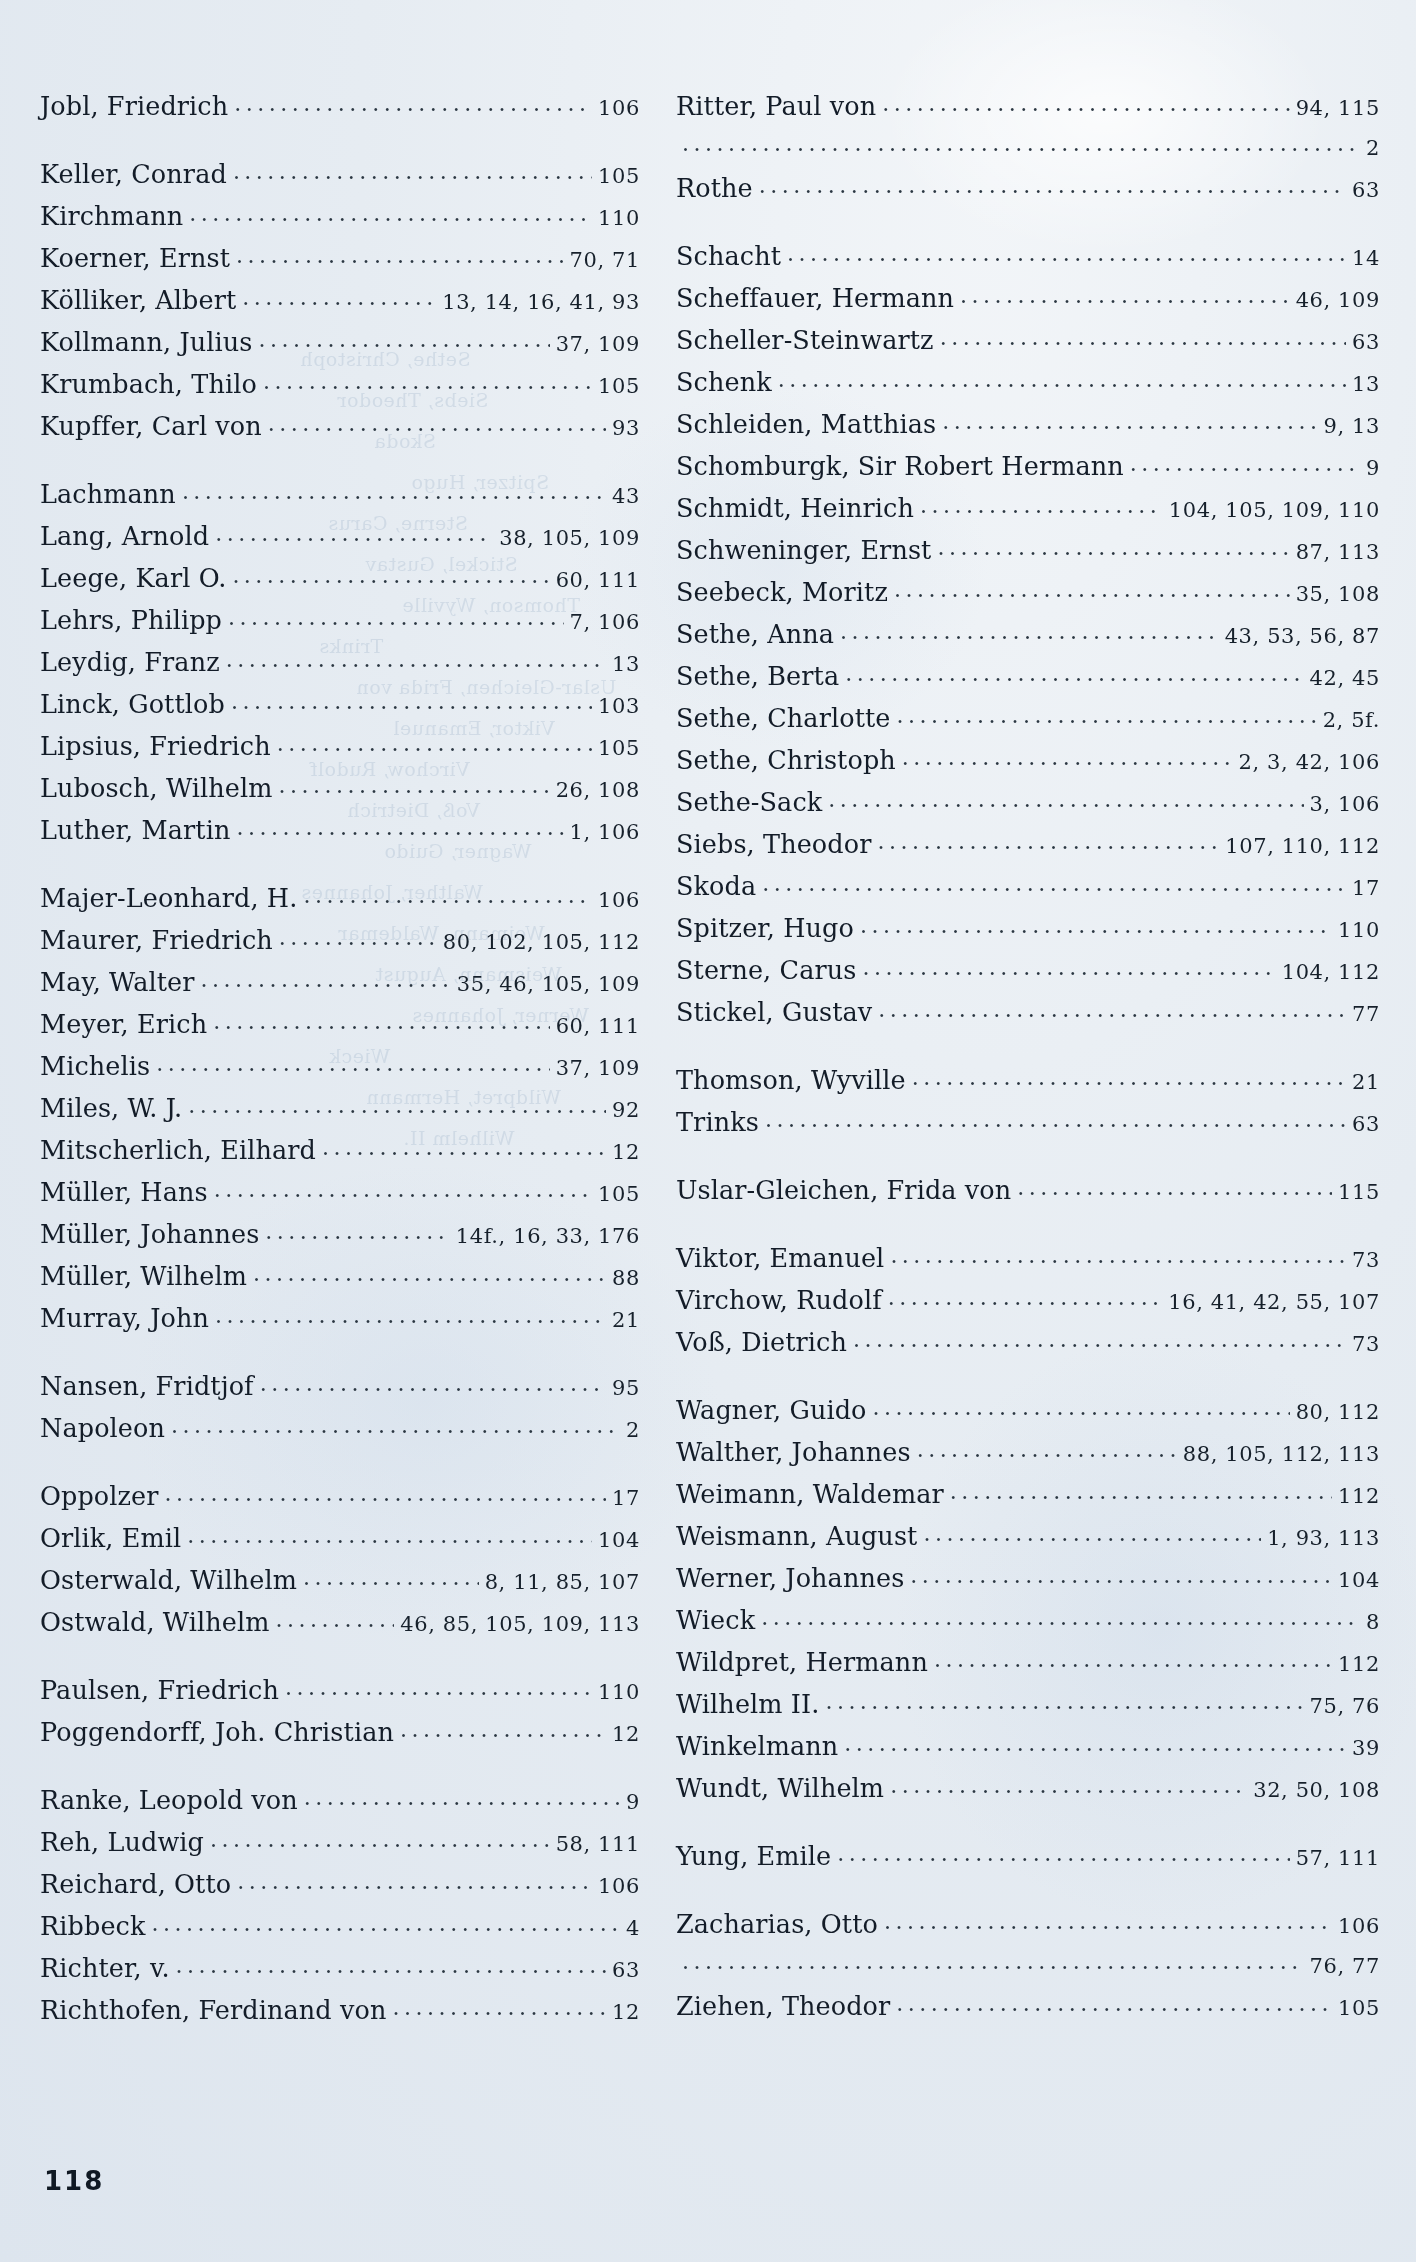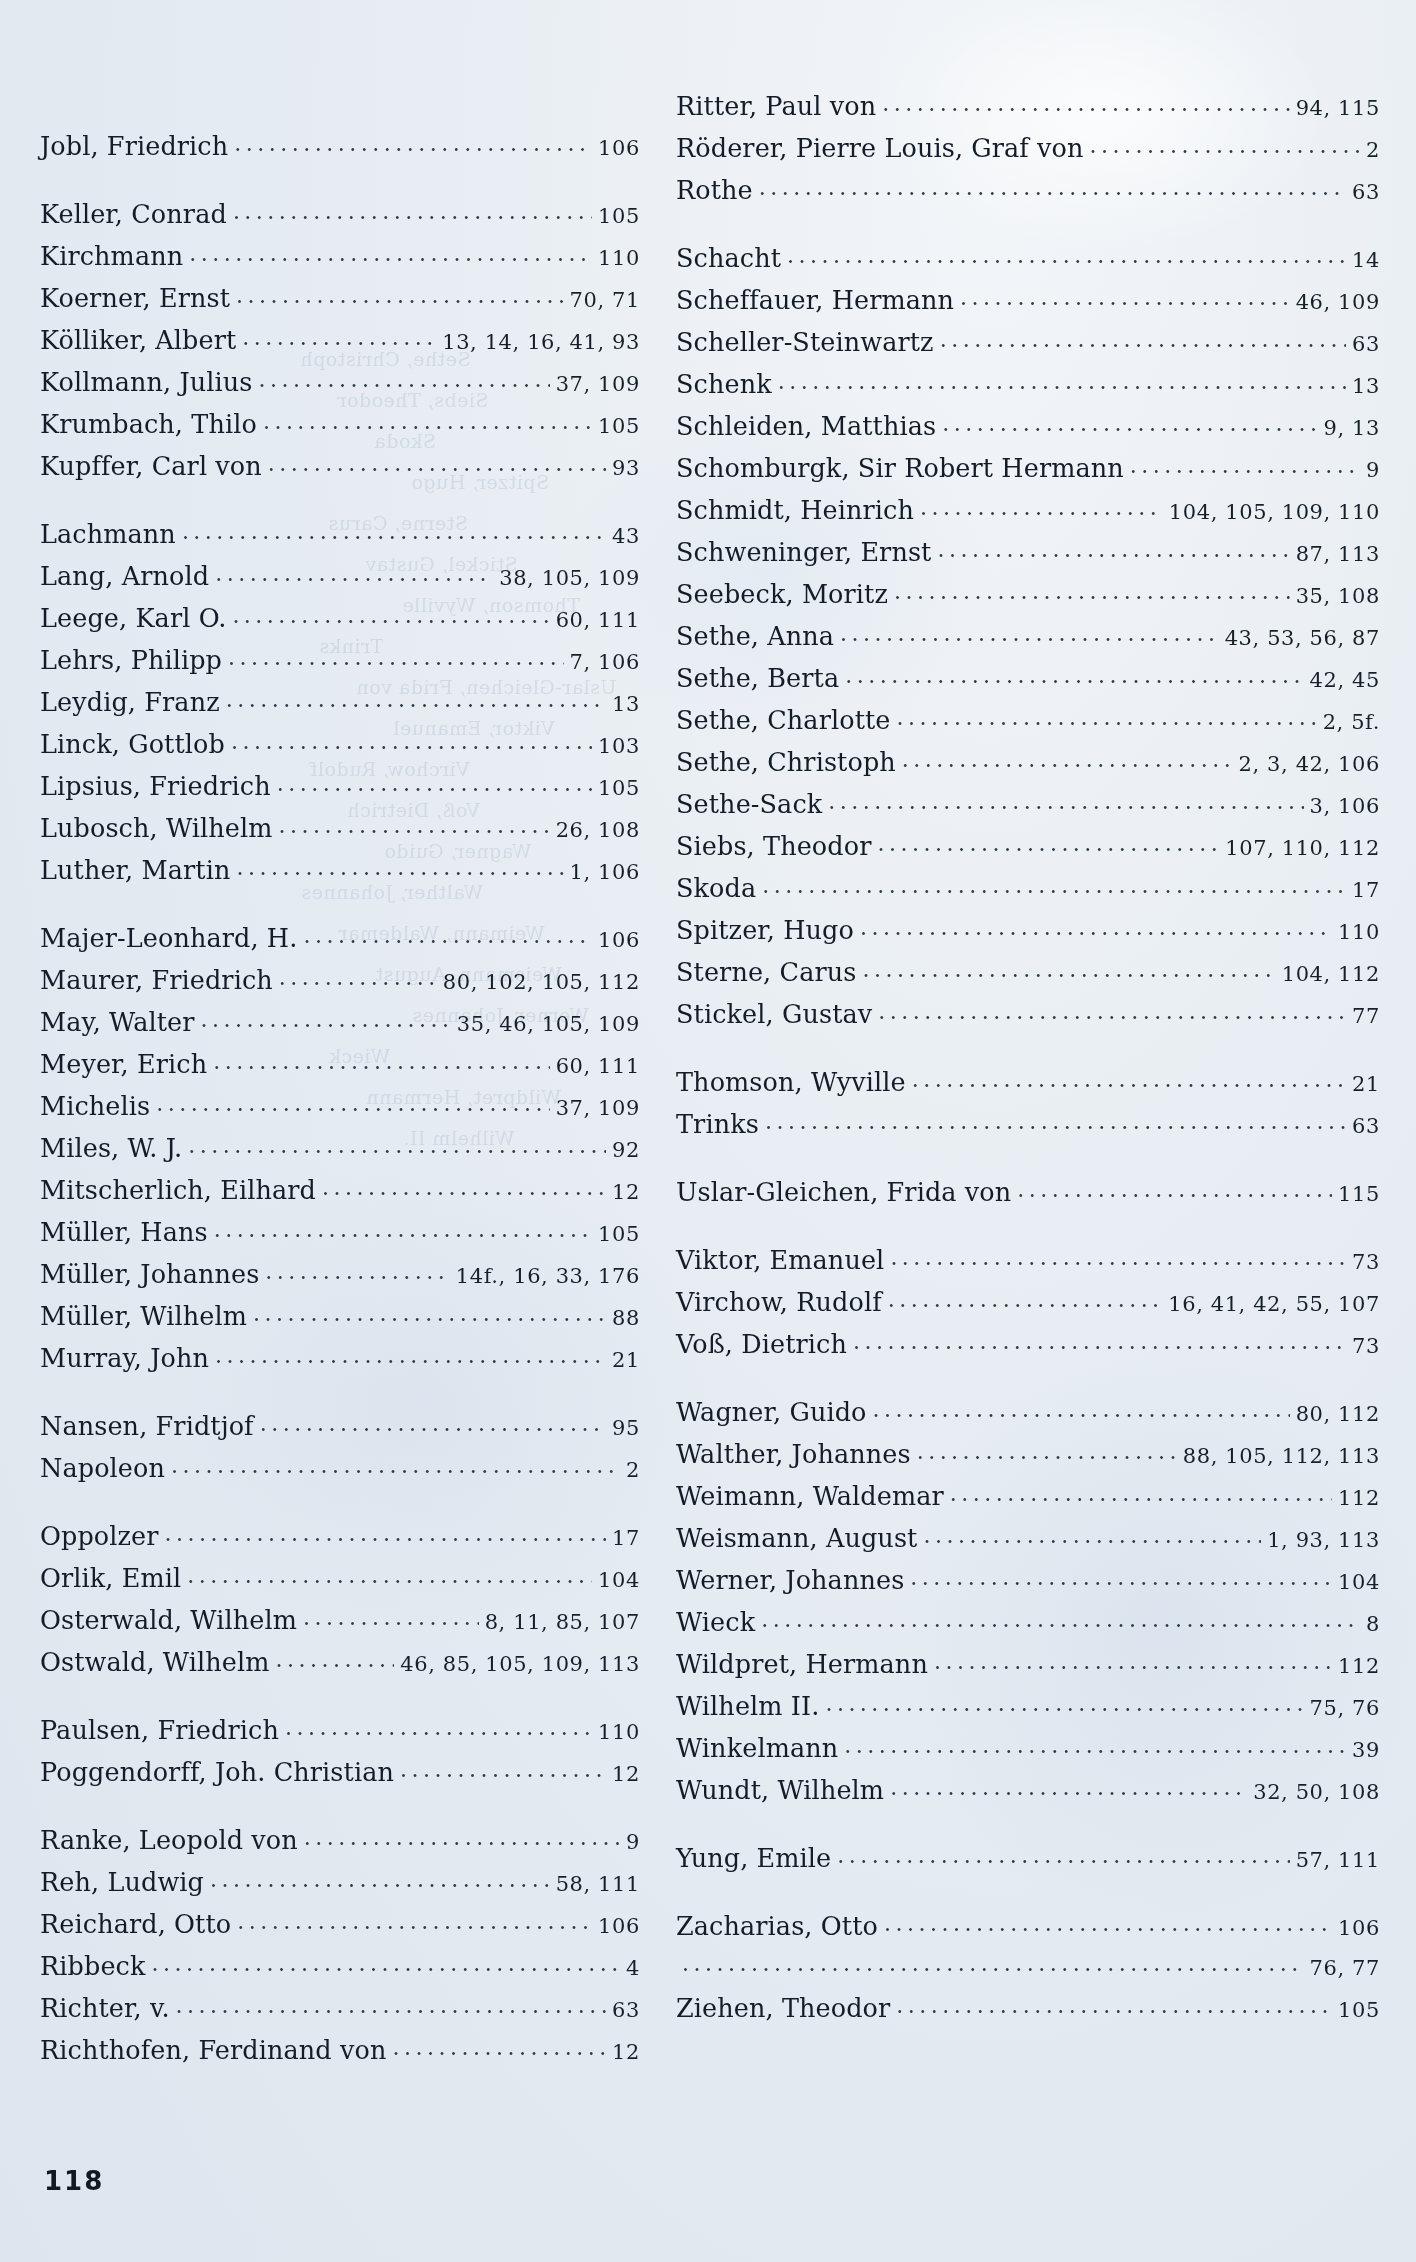--- a/index.html
+++ b/index.html
@@ -53,21 +53,21 @@
     top: 86px;
     left: 40px;
     right: 36px;
     display: flex;
     gap: 36px;
   }
   .col {
     flex: 1 1 0;
     min-width: 0;
   }
-  .col-left { max-width: 600px; margin-top: 40px; }
+  .col-left { max-width: 600px; }
   .group { margin-bottom: 26px; }
   .group:last-child { margin-bottom: 0; }
 
   .entry {
     display: flex;
     align-items: baseline;
     font-size: 25.5px;
     line-height: 40px;
     color: #131c28;
     letter-spacing: 0.1px;
@@ -364,21 +364,20 @@
         </div>
       </div>
     <div class="col col-right">
         <div class="group">
           <div class="entry">
             <span class="name">Ritter, Paul von</span>
             <span class="dots">............................................................</span>
             <span class="pages">94, 115</span>
           </div>
           <div class="entry">
-            <span class="name">Röderer, Pierre Louis, Graf von</span>
             <span class="dots">............................................................</span>
             <span class="pages">2</span>
           </div>
           <div class="entry">
             <span class="name">Rothe</span>
             <span class="dots">............................................................</span>
             <span class="pages">63</span>
           </div>
         </div>
         <div class="group">

